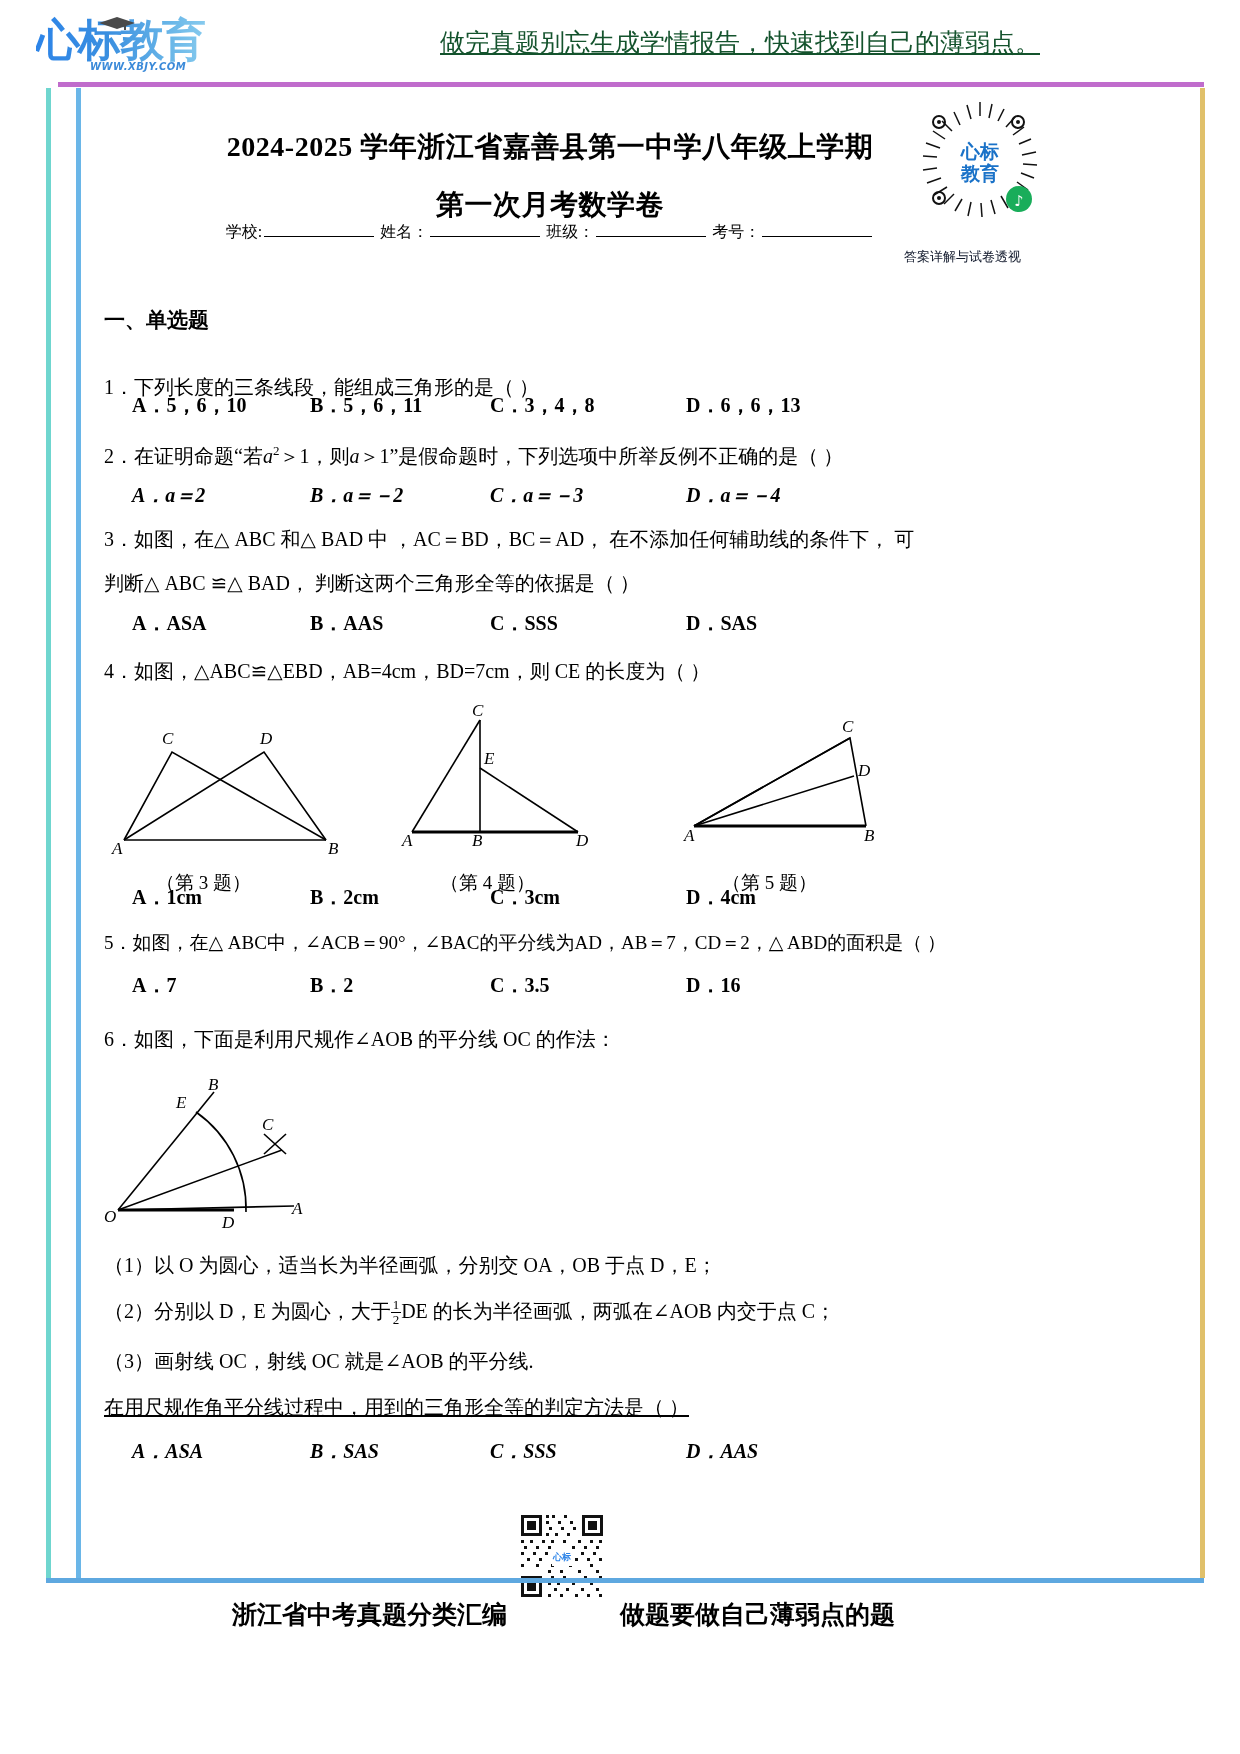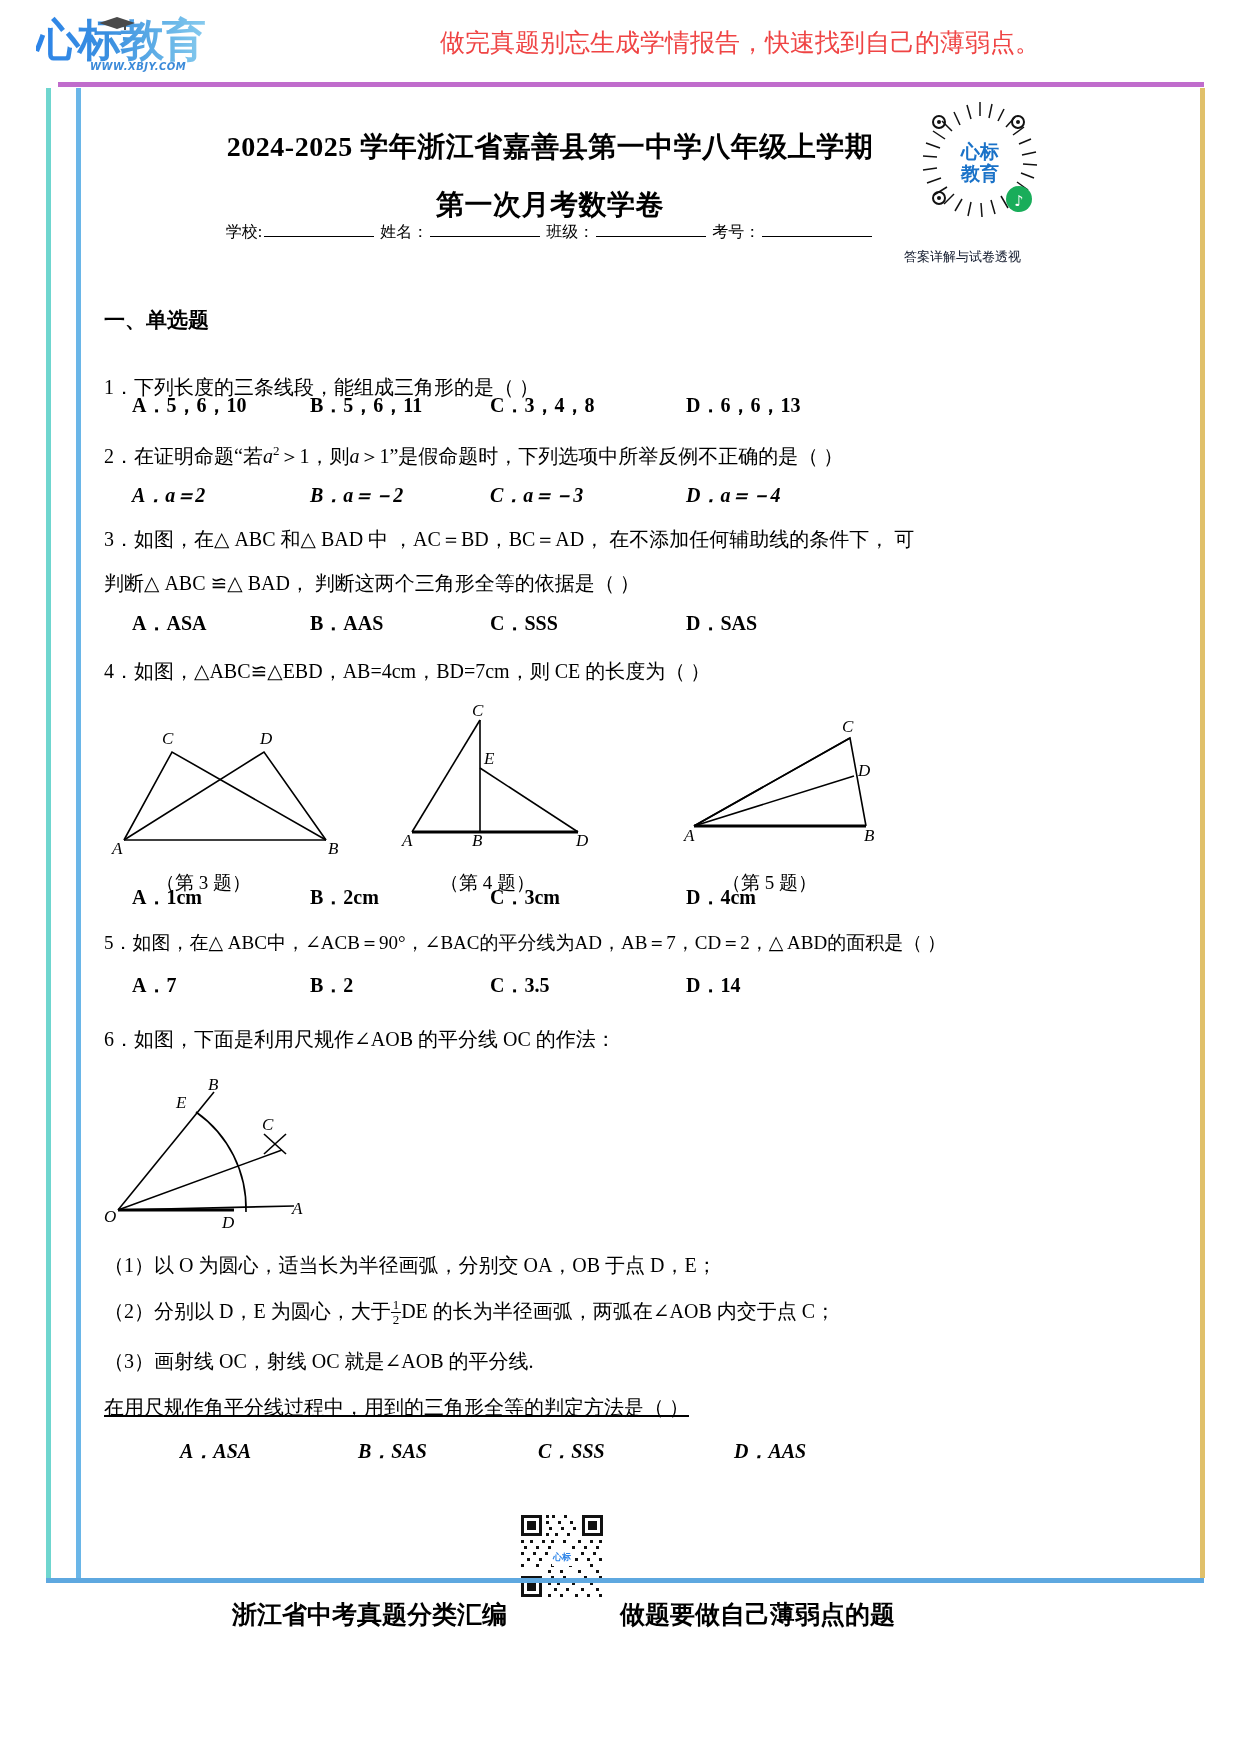--- a/index.html
+++ b/index.html
@@ -55,22 +55,23 @@
     letter-spacing: 0.5px;
     color: #3b8ad9;
     white-space: nowrap;
   }
   .banner-slogan {
     position: absolute;
     left: 440px; top: 26px;
     font-family: "DejaVu Sans", sans-serif;
     font-size: 25px;
     font-weight: 500;
-    color: #ef4444;
-    white-space: nowrap;
+    color: #14532d;
+    white-space: nowrap;
+    text-decoration: underline;
   }
 
   
   .frame-top {
     position: absolute;
     left: 58px; top: 82px;
     width: 1146px; height: 5px;
     background: #c06ccc;
   }
   .frame-left-outer {
@@ -363,21 +364,21 @@
   </svg>
   <div class="figcap" style="left:618px;top:170px;">（第 5 题）</div>
 </div>
 
 <div class="opts" style="top:884px;">
   <span class="o o1"><span>A．1cm</span></span><span class="o o2"><span>B．2cm</span></span><span class="o o3"><span>C．3cm</span></span><span class="o"><span>D．4cm</span></span>
 </div>
 
 <div class="q" style="top:928px;font-size:19px;">5．如图，在△ ABC中，∠ACB＝90°，∠BAC的平分线为AD，AB＝7，CD＝2，△ ABD的面积是（ ）</div>
 <div class="opts" style="top:972px;">
-  <span class="o o1">A．7</span><span class="o o2">B．2</span><span class="o o3">C．3.5</span><span class="o">D．14</span>
+  <span class="o o1">A．7</span><span class="o o2">B．2</span><span class="o o3">C．3.5</span><span class="o">D．16</span>
 </div>
 
 <div class="q" style="top:1024px;">6．如图，下面是利用尺规作∠AOB 的平分线 OC 的作法：</div>
 
 <svg width="260" height="150" viewBox="0 0 260 150" style="position:absolute;left:104px;top:1082px;">
   <line class="stroke" x1="14" y1="128" x2="110" y2="10"></line>
   <line class="stroke" x1="14" y1="128" x2="190" y2="124"></line>
   <line class="stroke" x1="14" y1="128" x2="178" y2="68"></line>
   <path class="stroke" d="M 92 30 A 118 118 0 0 1 142 130"></path>
   <g class="stroke">
@@ -396,21 +397,21 @@
 <div class="q" style="top:1250px;">（1）以 O 为圆心，适当长为半径画弧，分别交 OA，OB 于点 D，E；</div>
 
 <div class="q" style="top:1296px;">
   <span>（2）分别以 D，E 为圆心，大于</span><span class="frac"><span class="num">1</span><span class="den">2</span></span><span>DE 的长为半径画弧，两弧在∠AOB 内交于点 C；</span>
 </div>
 
 <div class="q" style="top:1346px;">（3）画射线 OC，射线 OC 就是∠AOB 的平分线.</div>
 
 <div class="q" style="top:1392px;text-decoration:underline;">在用尺规作角平分线过程中，用到的三角形全等的判定方法是（ ）</div>
 
-<div class="opts" style="top:1438px;margin-left:48px;">
+<div class="opts" style="top:1438px;">
   <span class="o o1 it">A．ASA</span><span class="o o2 it">B．SAS</span><span class="o o3 it">C．SSS</span><span class="o it">D．AAS</span>
 </div>
 
 <svg class="qr-footer" viewBox="0 0 88 88">
   <rect x="0" y="0" width="88" height="88" fill="#ffffff"></rect>
   <g fill="#111">
     <rect x="3" y="3" width="21" height="21"></rect>
       <rect x="6" y="6" width="15" height="15" fill="#fff"></rect>
       <rect x="9" y="9" width="9" height="9"></rect>
     <rect x="64" y="3" width="21" height="21"></rect>

